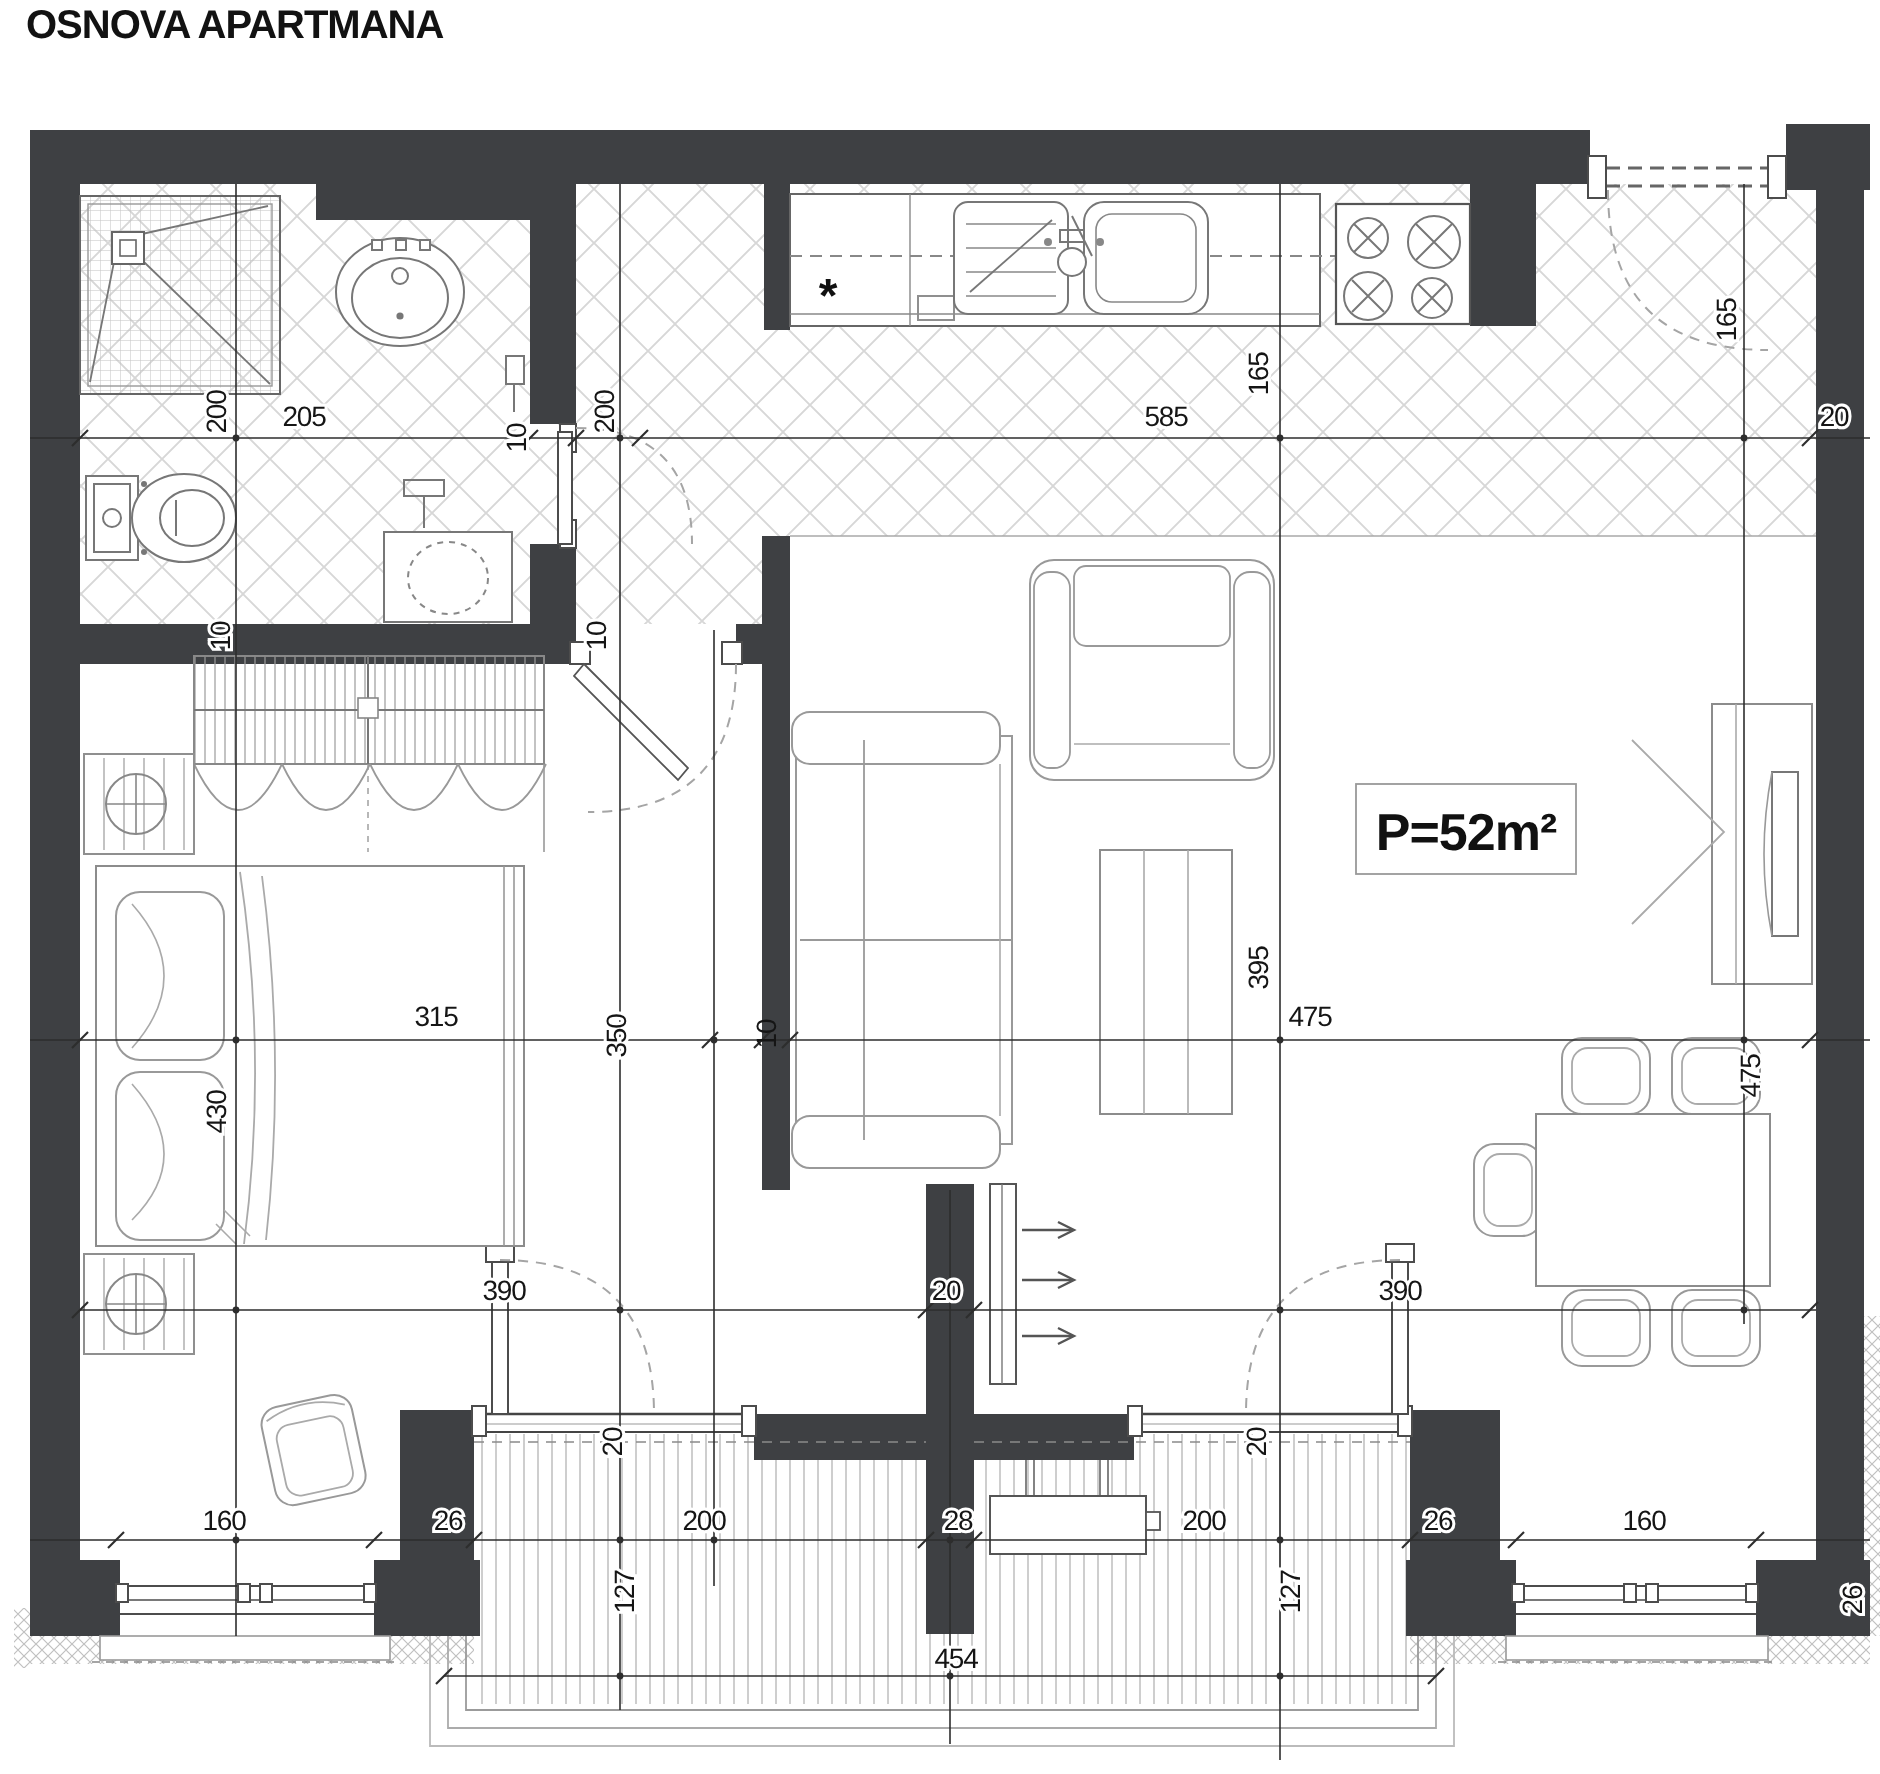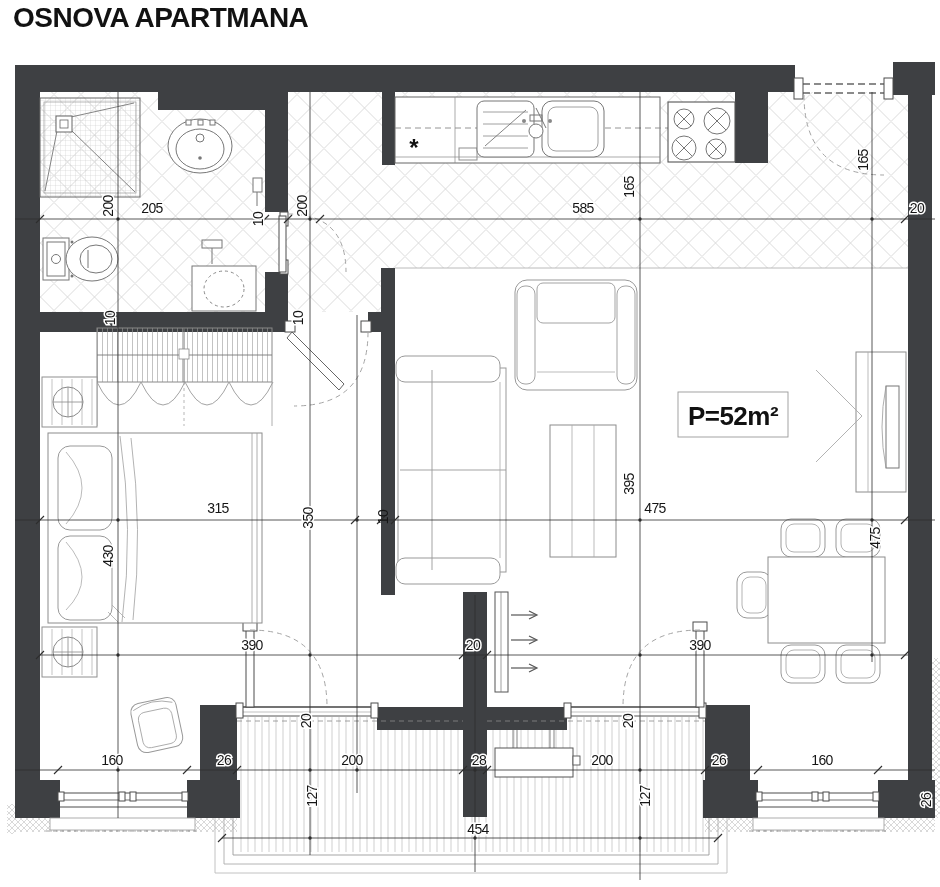--- a/index.html
+++ b/index.html
@@ -1,18 +1,18 @@
 <!DOCTYPE html>
 <html><head>
 <meta charset="utf-8">
 <style>
   html,body{margin:0;padding:0;background:#fff;}
   .canvas{position:relative;width:940px;height:887px;background:#fff;overflow:hidden;
           font-family:"Liberation Sans",sans-serif;}
-  .plan-title{position:absolute;top:2px;left:13px;margin:0;font-size:28px;font-weight:700;
+  .plan-title{position:absolute;top:2px;left:13px;margin:0;font-size:20px;font-weight:700;
           letter-spacing:-0.5px;color:#121212;font-family:"Liberation Sans",sans-serif;}
   svg{position:absolute;left:0;top:0;}
   .wall{fill:#3e4043;stroke:none;}
   .fx{stroke:#8f8f8f;fill:#fff;stroke-width:1;}
   .fxn{stroke:#8f8f8f;fill:none;stroke-width:1;}
   .fxd{stroke:#777;fill:#fff;stroke-width:1;}
   .fxdn{stroke:#777;fill:none;stroke-width:1;}
   .frame{stroke:#4c4c4c;fill:#fff;stroke-width:1;}
   .dimline{stroke:#2d2d2d;stroke-width:0.8;fill:none;}
   .arc{stroke:#a5a5a5;stroke-width:1;fill:none;stroke-dasharray:5 4;}

